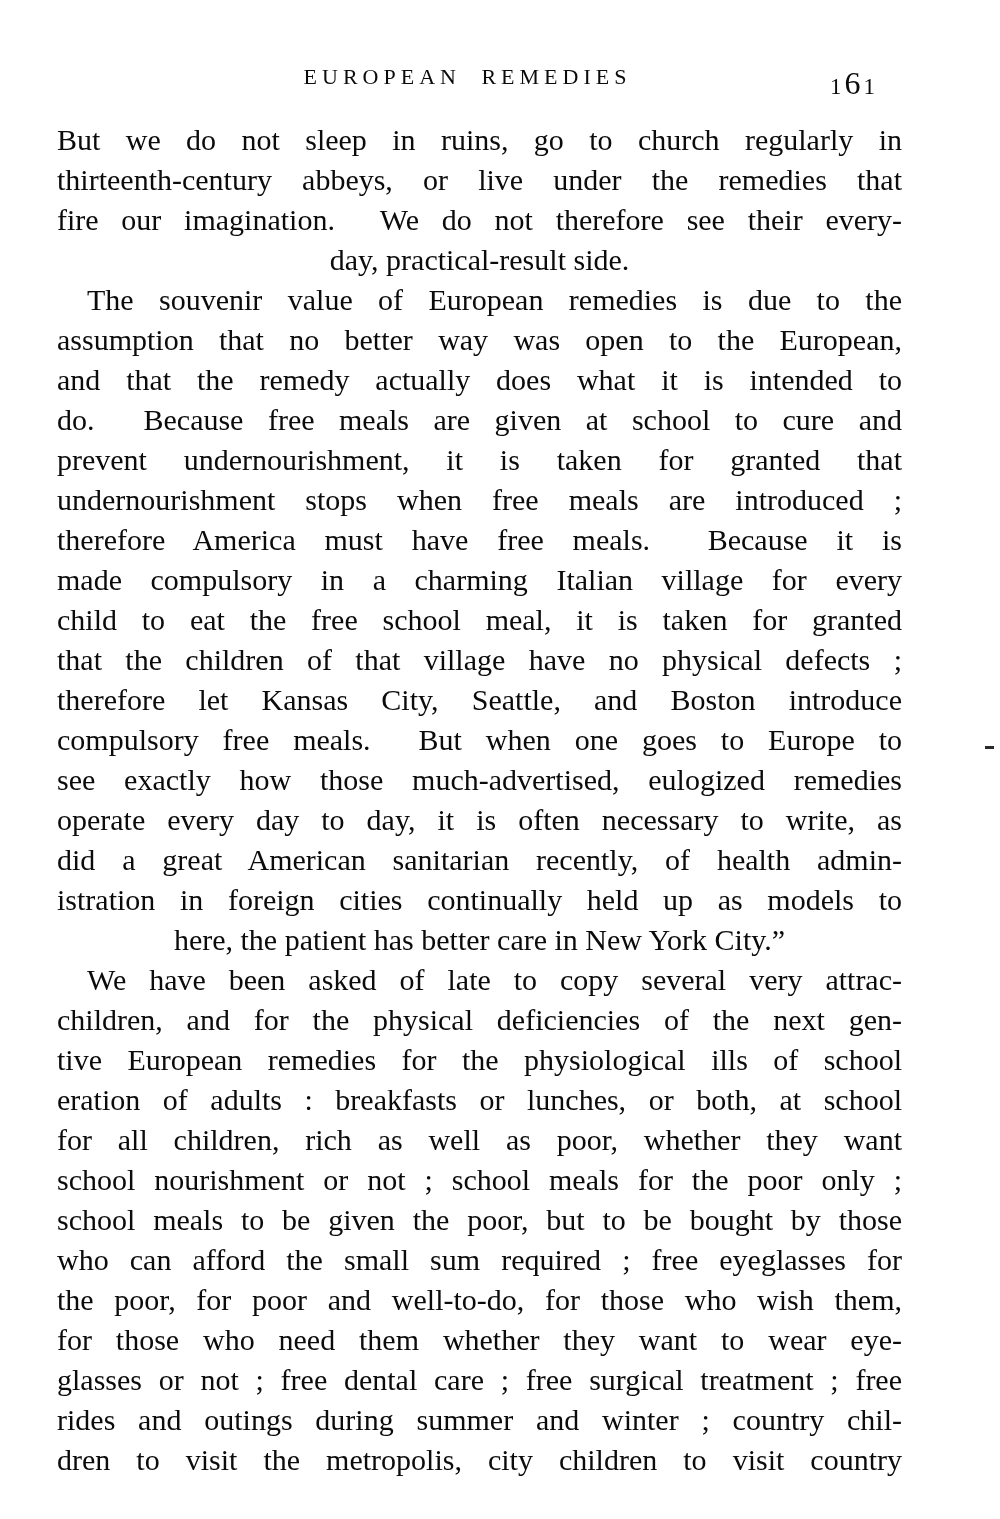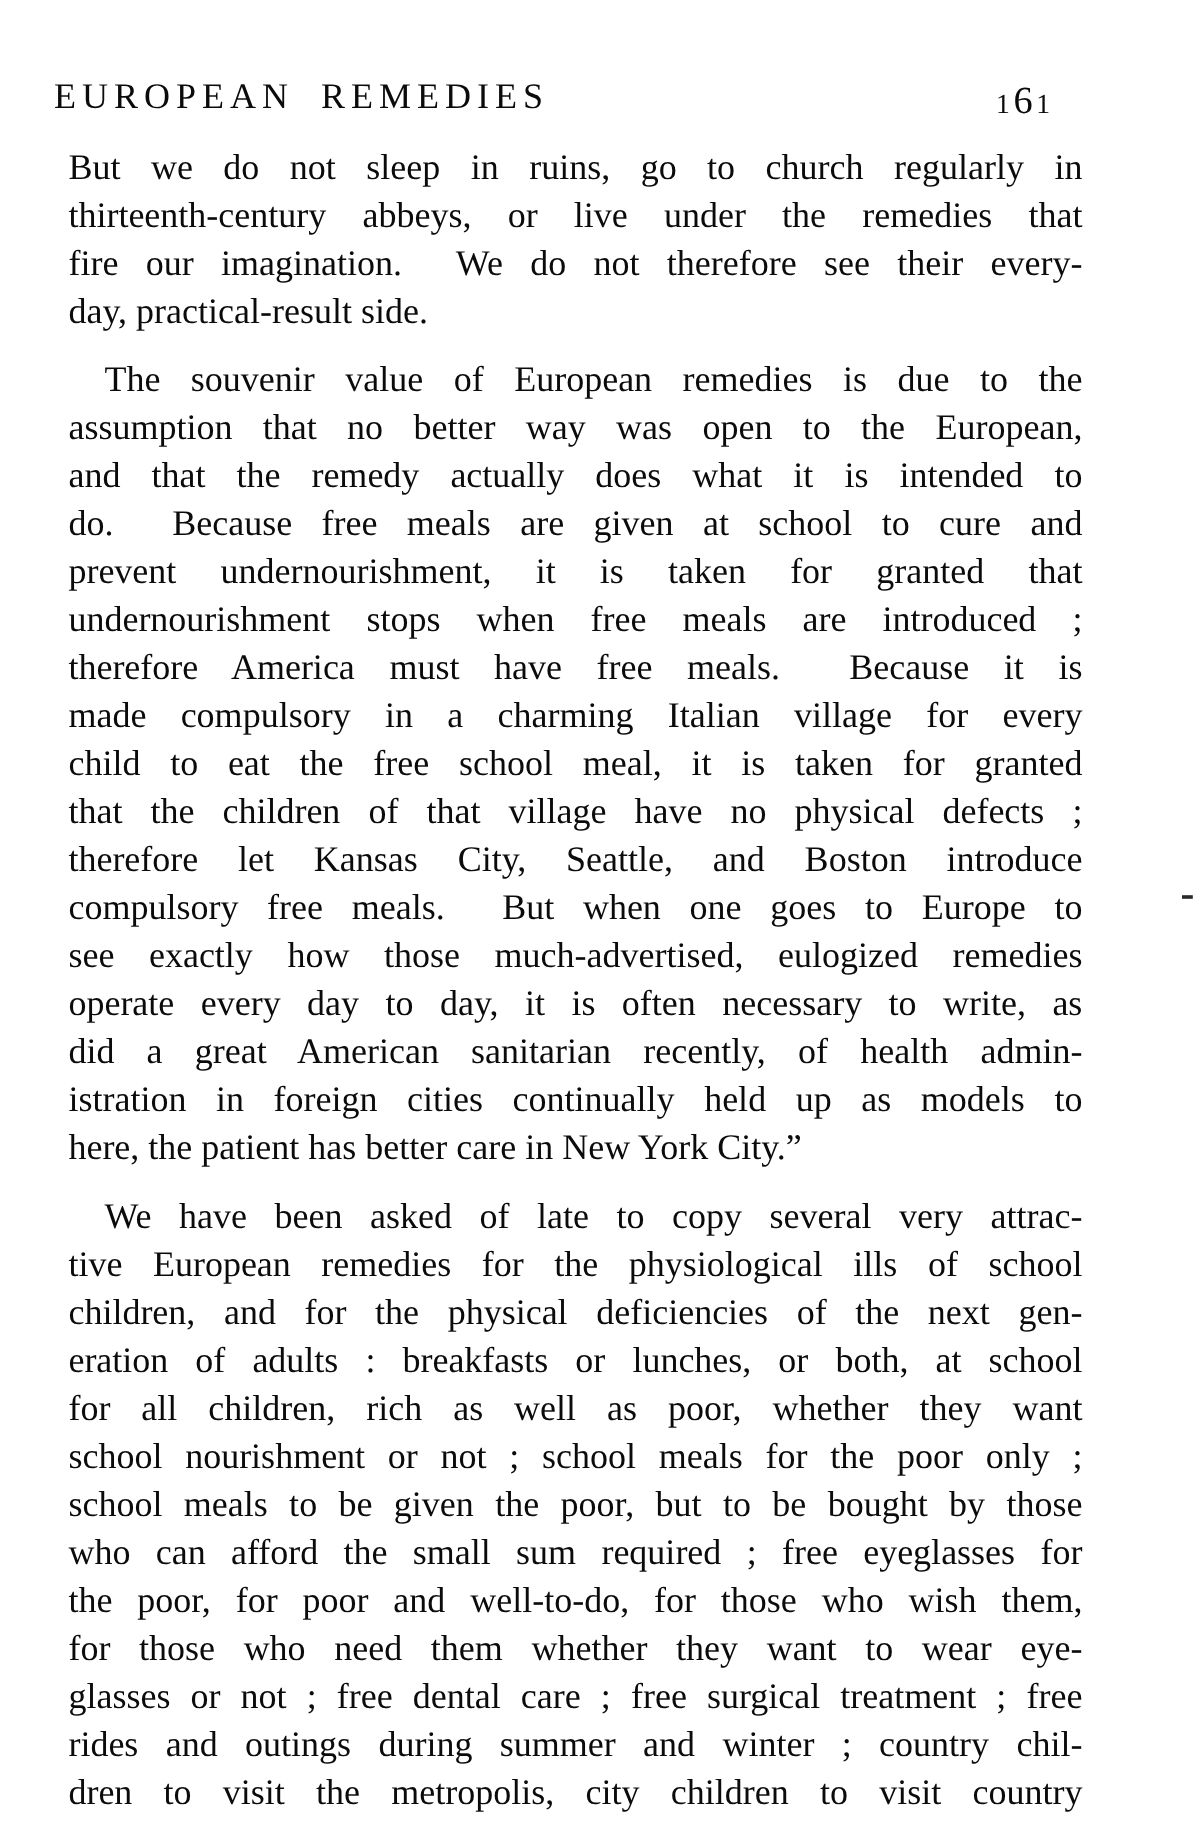--- a/index.html
+++ b/index.html
@@ -18,22 +18,22 @@
   }
   .header-row {
     position: absolute;
     top: 64px;
     left: 45px;
     width: 845px;
     height: 40px;
   }
   .running-head {
     display: block;
-    text-align: left;
-    font-size: 30px;
+    text-align: center;
+    font-size: 22px;
     letter-spacing: 5px;
     word-spacing: 10px;
     white-space: nowrap;
   }
   .page-number {
     position: absolute;
     top: 1px;
     right: 12px;
     font-size: 32px;
     letter-spacing: 3px;
@@ -45,29 +45,28 @@
     position: absolute;
     top: 120px;
     left: 57px;
     width: 845px;
   }
   .text-line {
     font-size: 30px;
     line-height: 40px;
     height: 40px;
     white-space: normal;
-    text-align: left;
+    text-align: center;
   }
   .text-line.justify {
     text-align: justify;
     text-align-last: justify;
   }
   .text-line.indent {
     text-indent: 30px;
-    margin-top: 17px;
   }
   .artifact-dash {
     position: absolute;
     left: 985px;
     top: 746px;
     width: 9px;
     height: 3px;
     background: #2a2a2a;
   }
 </style>
@@ -102,22 +101,22 @@
         <div class="text-line justify">therefore let Kansas City, Seattle, and Boston introduce</div>
         <div class="text-line justify">compulsory free meals.&nbsp; But when one goes to Europe to</div>
         <div class="text-line justify">see exactly how those much-advertised, eulogized remedies</div>
         <div class="text-line justify">operate every day to day, it is often necessary to write, as</div>
         <div class="text-line justify">did a great American sanitarian recently, of health admin-</div>
         <div class="text-line justify">istration in foreign cities continually held up as models to</div>
         <div class="text-line">here, the patient has better care in New York City.”</div>
       </div>
       <div>
         <div class="text-line justify indent">We have been asked of late to copy several very attrac-</div>
+        <div class="text-line justify">children, and for the physical deficiencies of the next gen-</div>
         <div class="text-line justify">tive European remedies for the physiological ills of school</div>
-        <div class="text-line justify">children, and for the physical deficiencies of the next gen-</div>
         <div class="text-line justify">eration of adults : breakfasts or lunches, or both, at school</div>
         <div class="text-line justify">for all children, rich as well as poor, whether they want</div>
         <div class="text-line justify">school nourishment or not ; school meals for the poor only ;</div>
         <div class="text-line justify">school meals to be given the poor, but to be bought by those</div>
         <div class="text-line justify">who can afford the small sum required ; free eyeglasses for</div>
         <div class="text-line justify">the poor, for poor and well-to-do, for those who wish them,</div>
         <div class="text-line justify">for those who need them whether they want to wear eye-</div>
         <div class="text-line justify">glasses or not ; free dental care ; free surgical treatment ; free</div>
         <div class="text-line justify">rides and outings during summer and winter ; country chil-</div>
         <div class="text-line justify">dren to visit the metropolis, city children to visit country</div>

